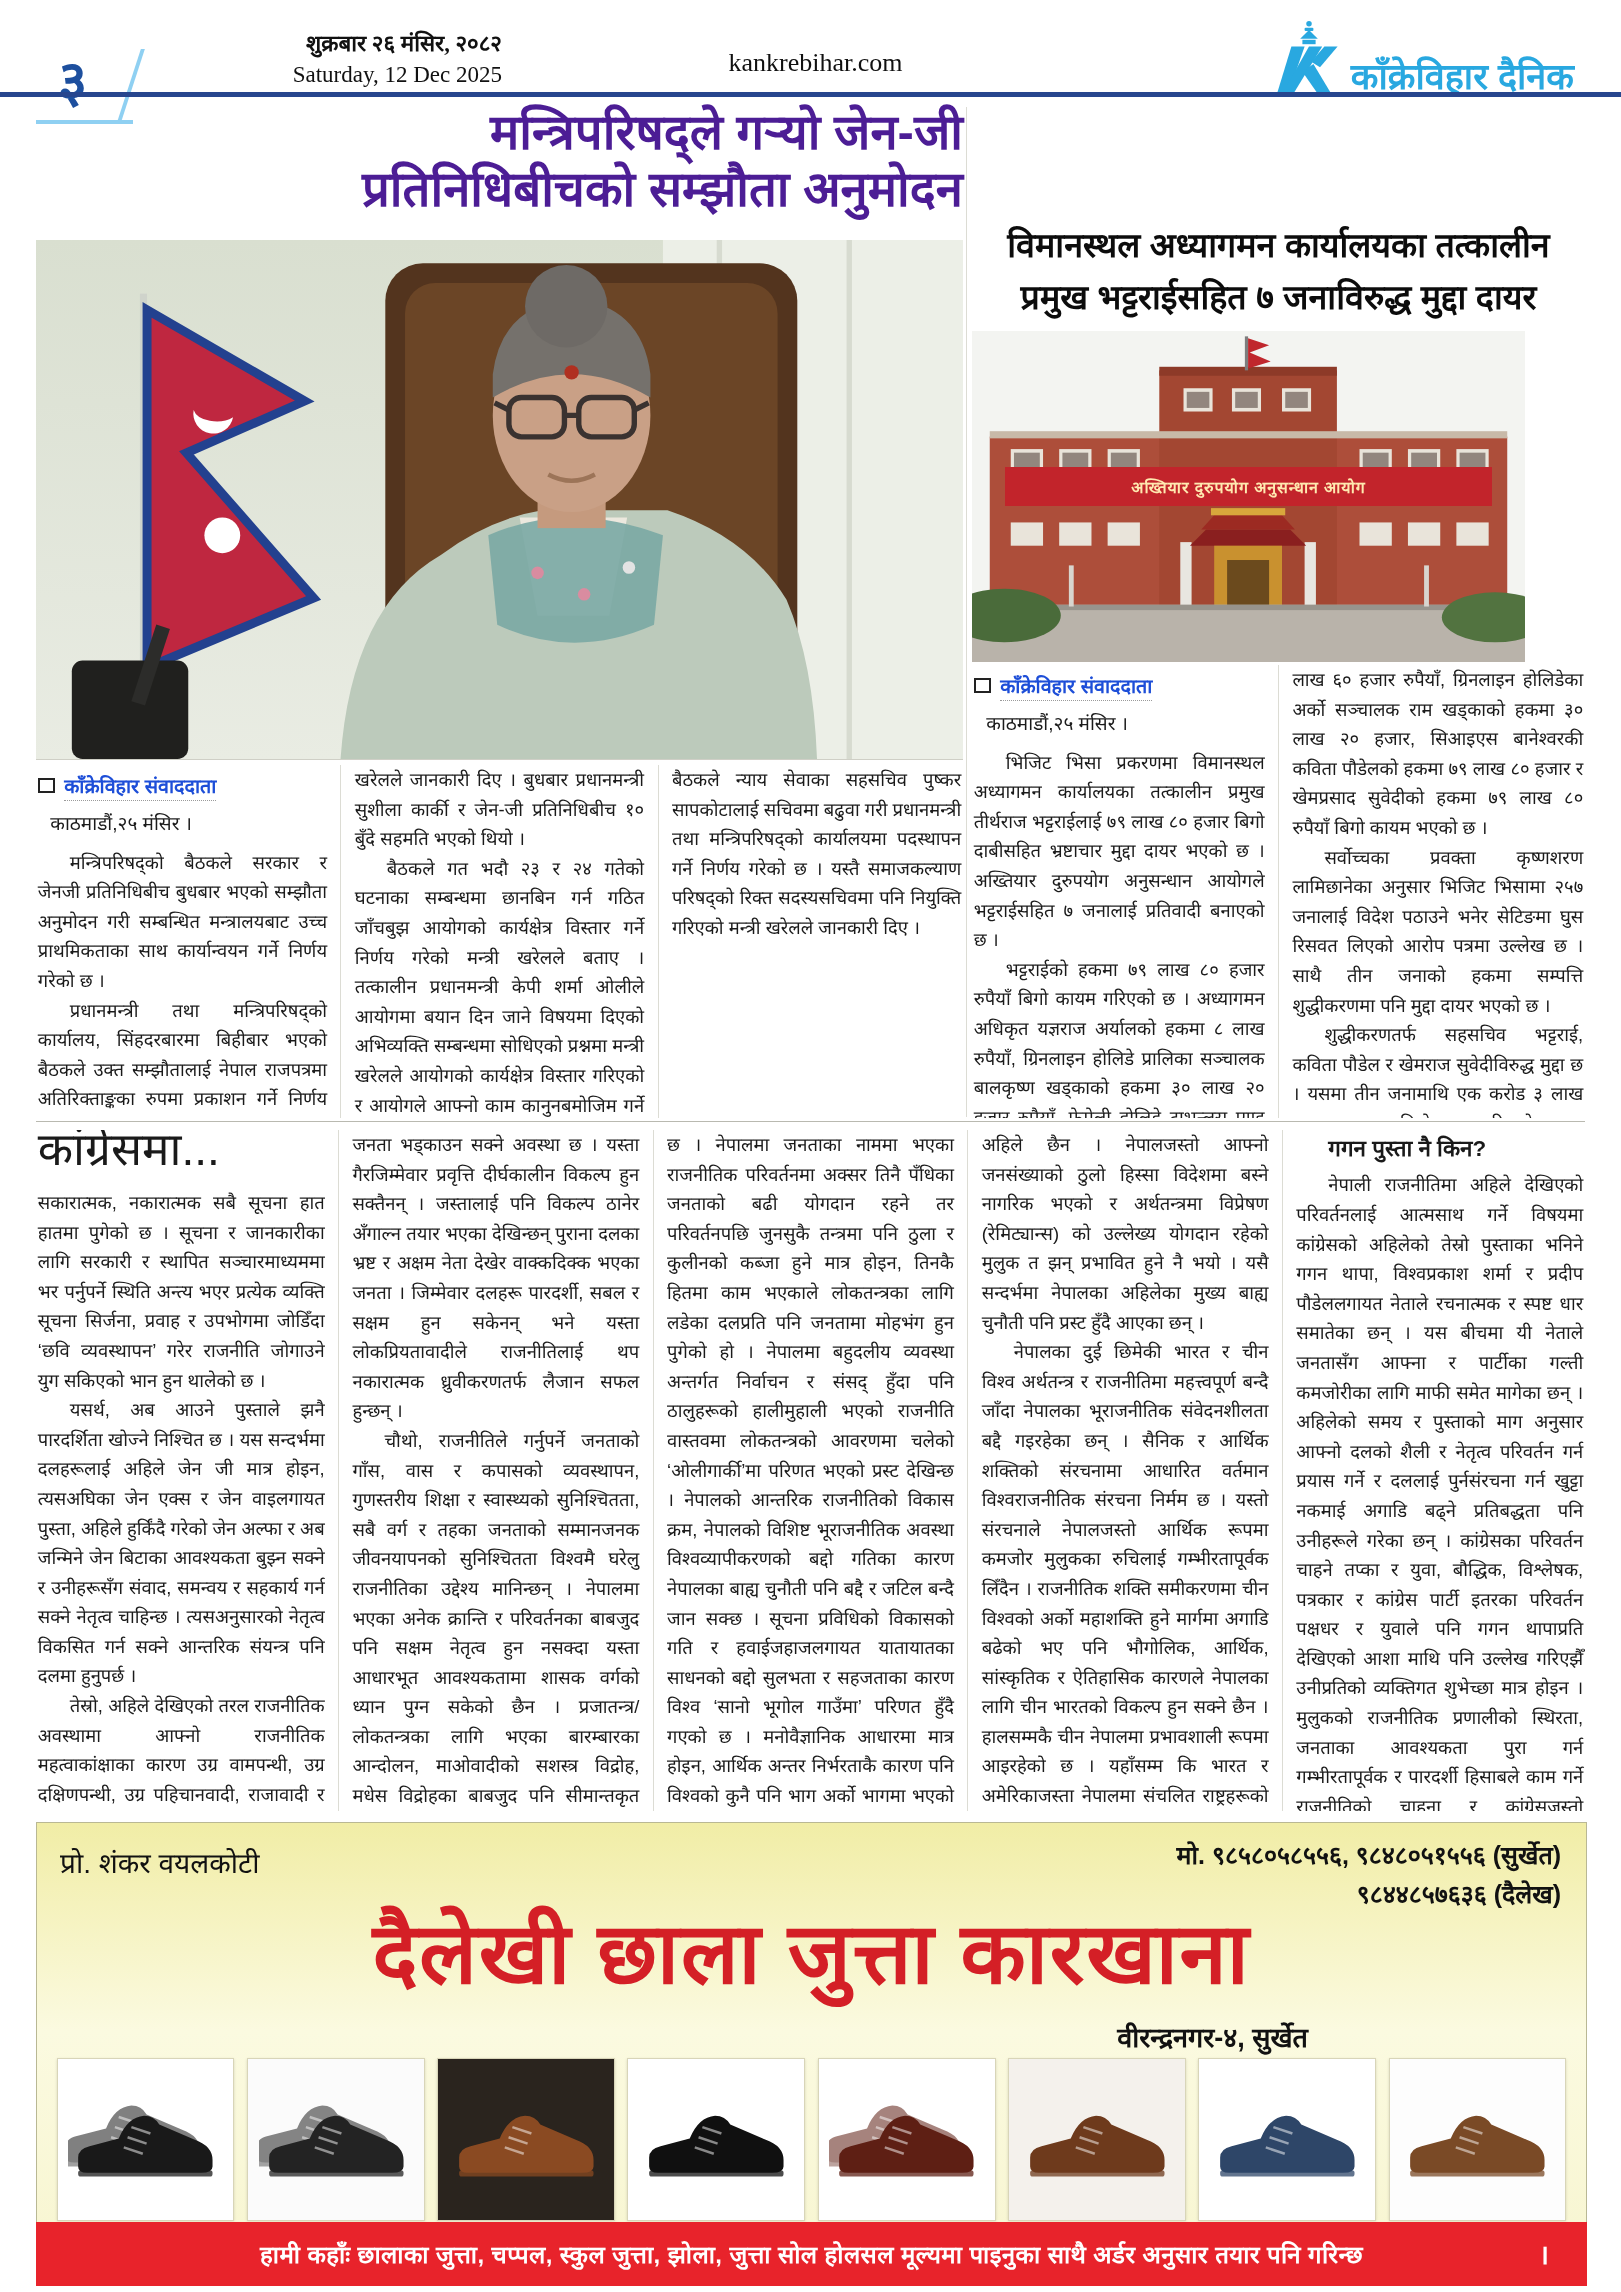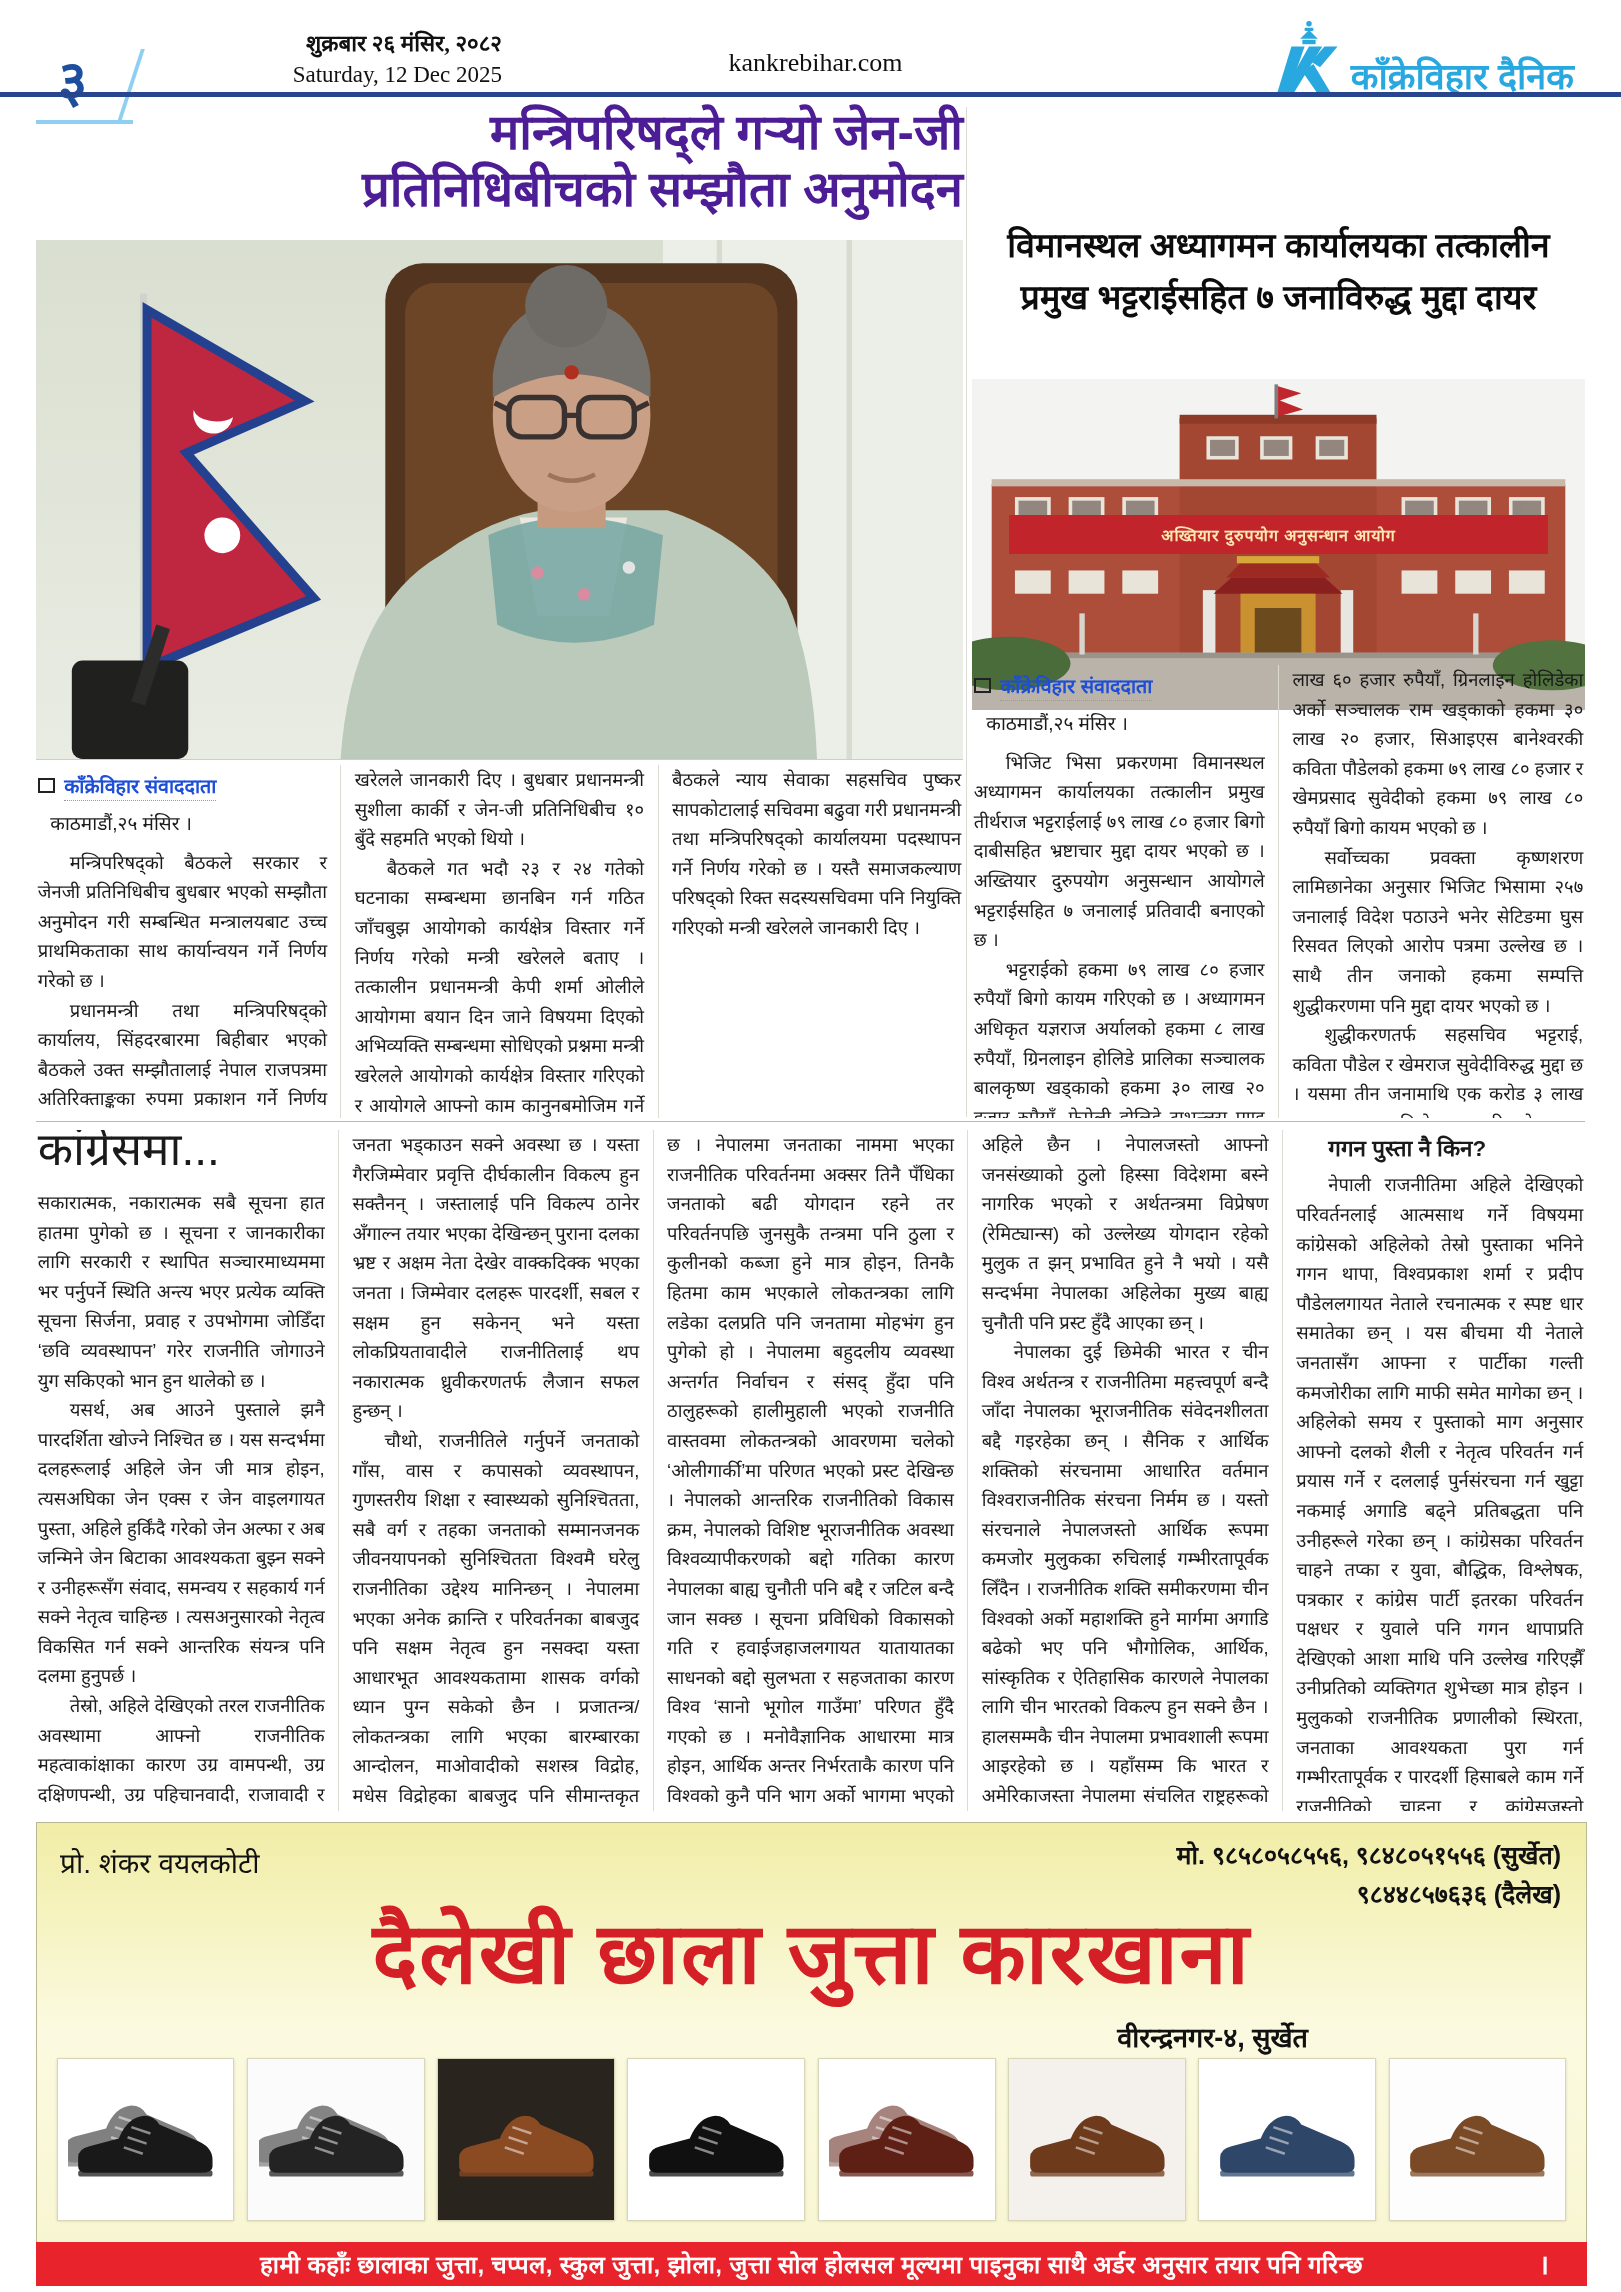--- a/index.html
+++ b/index.html
@@ -19,21 +19,21 @@
   .logo-text{font-size:36px;font-weight:700;color:#29a8e0;line-height:39px;padding-bottom:3.6px;}
   .head-rule{position:absolute;left:0;top:92px;width:1621px;height:5.4px;background:#27468e;}
   
   .lead-headline{position:absolute;left:36px;top:104px;width:927px;text-align:right;
                  font-weight:800;font-size:49px;line-height:57px;color:#4c1d95;}
   .visa-headline{position:absolute;left:972px;top:219px;width:613px;text-align:center;
                  font-weight:800;font-size:34px;line-height:52px;color:#0c0c0c;}
   
   .photo-lead{position:absolute;left:36px;top:240px;width:927px;height:519px;overflow:hidden;
               border-bottom:1.8px solid #cfcfc6;}
-  .photo-visa{position:absolute;left:972px;top:331px;width:613px;height:331px;overflow:hidden;margin-top:48px;}
+  .photo-visa{position:absolute;left:972px;top:331px;width:553px;height:331px;overflow:hidden;}
   .photo-lead svg,.photo-visa svg{display:block;width:100%;height:100%;}
   .photo-banner{position:absolute;left:6%;width:88%;top:41%;height:12%;background:#c2242b;
                 color:#ffe9b0;display:flex;align-items:center;justify-content:center;
                 font-size:16px;font-weight:700;letter-spacing:0.9px;white-space:nowrap;overflow:hidden;}
   
   .lead-text{position:absolute;left:36px;top:765px;width:927px;height:353px;display:flex;overflow:hidden;}
   .visa-text{position:absolute;left:972px;top:665px;width:613px;height:453px;display:flex;overflow:hidden;}
   .bottom-text{position:absolute;left:36px;top:1130px;width:1549px;height:681px;display:flex;overflow:hidden;}
   .col{flex:1 1 0;padding:0 13.4px;border-right:0.9px solid #dcdcd4;font-size:18.4px;line-height:29.6px;
        text-align:justify;overflow:hidden;}
@@ -54,21 +54,21 @@
       background:linear-gradient(180deg,#f1eda6 0%,#fbfae0 45%,#f7f5cf 100%);}
   .ad-prop{position:absolute;left:23px;top:19.7px;font-size:28px;font-weight:400;color:#111;}
   .ad-phones{position:absolute;right:25px;top:12.5px;text-align:right;font-size:25px;font-weight:800;color:#111;line-height:39px;}
   .ad-title{position:absolute;left:0;top:64px;width:100%;text-align:center;color:#d41f26;
             font-size:85px;font-weight:800;letter-spacing:1.8px;line-height:134px;}
   .ad-address{position:absolute;right:278px;top:195px;font-size:27px;font-weight:800;color:#111;}
   .shoe-row{position:absolute;left:19.7px;right:19.7px;top:235px;height:163px;display:flex;gap:12.5px;}
   .shoe-tile{flex:1 1 0;border:0.9px solid #d8d5b8;display:flex;align-items:center;justify-content:center;
              box-shadow:0 0.9px 2.7px rgba(0,0,0,.15);}
   .shoe-tile svg{width:88%;height:78%;}
-  .ad-strip{position:absolute;left:-0.9px;right:-0.9px;bottom:-0.9px;height:44px;background:#e8232b;
+  .ad-strip{position:absolute;left:-0.9px;right:-0.9px;bottom:-0.9px;height:64px;background:#e8232b;
             display:flex;align-items:center;justify-content:center;}
   .ad-strip-text{color:#ffffff;font-size:24px;font-weight:800;letter-spacing:0.4px;}
   .ad-strip-end{position:absolute;right:38px;color:#fff;font-size:27px;font-weight:800;}
 </style>
 </head>
 <body>
 
 <svg width="0" height="0" style="position:absolute" aria-hidden="true">
   <defs>
     <g id="shoe-shape">

